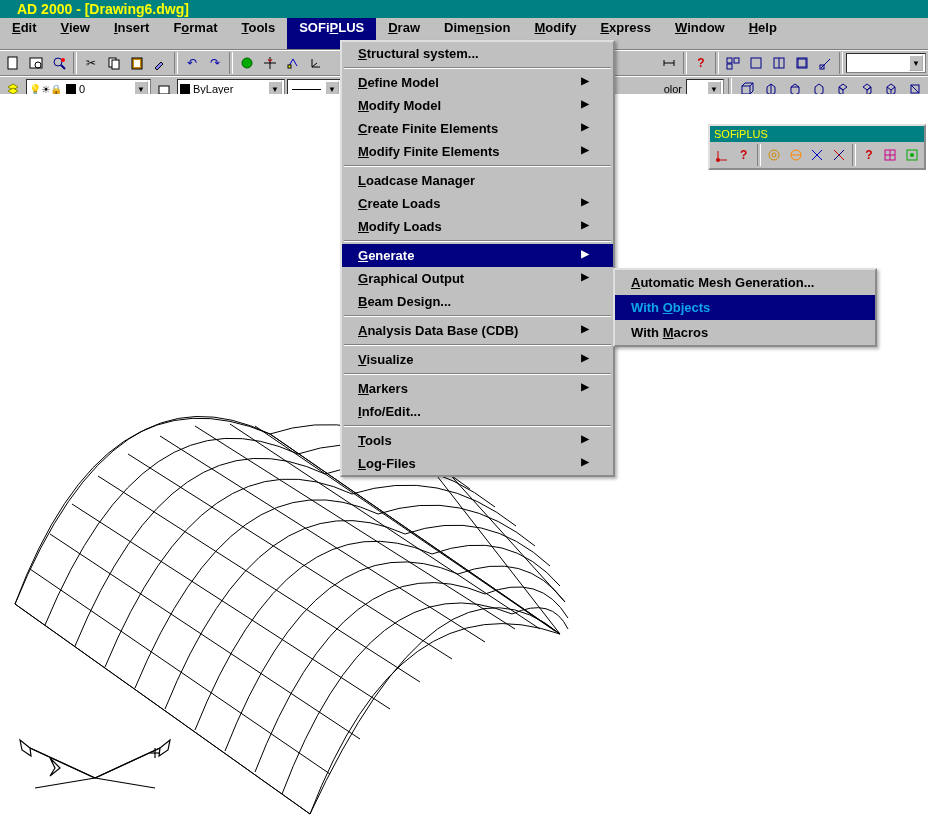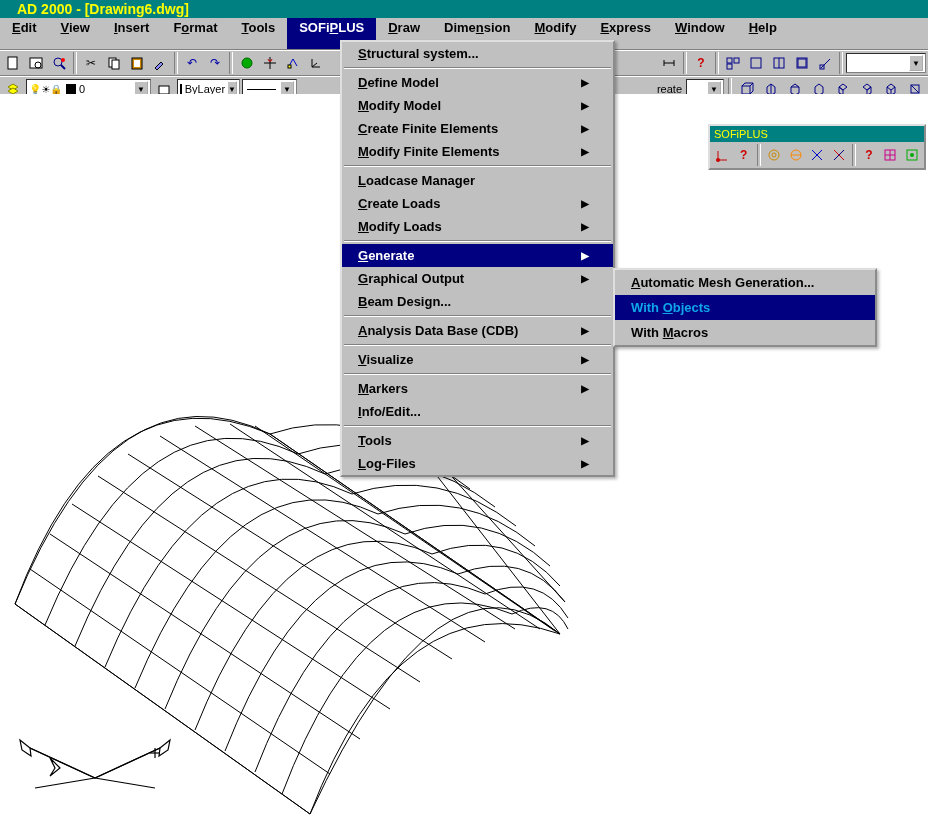--- a/index.html
+++ b/index.html
@@ -110,21 +110,20 @@
     border: 2px outset #dfdfdf;
     box-shadow: 2px 2px 3px rgba(0,0,0,0.3);
     z-index: 100;
     font-size: 13px;
     font-weight: bold;
   }
   .dropdown-menu .item {
     padding: 4px 24px 4px 16px;
     display: flex;
     justify-content: space-between;
-    align-items: center;
     cursor: default;
     white-space: nowrap;
   }
   .dropdown-menu .item.highlight {
     background: #000080;
     color: #ffffff;
   }
   .dropdown-menu .msep {
     height: 2px;
     margin: 2px 2px;
@@ -335,31 +334,31 @@
       <span style="font-size:10px">🔒</span>
       <span style="width:10px;height:10px;background:#000;display:inline-block;margin:0 3px"></span>
     <span style="flex:1">0</span>
     <span class="arrow">▼</span>
   </div>
   <span class="tbtn">
       <svg width="14" height="14">
         <rect x="2" y="4" width="10" height="8" fill="#fff" stroke="#000"></rect>
       </svg>
     </span>
-  <div class="dropbox" style="width:63px">
+  <div class="dropbox" style="width:108px">
     <span style="width:10px;height:10px;background:#000;display:inline-block;margin-right:3px"></span>
     <span style="flex:1">ByLayer</span>
     <span class="arrow">▼</span>
   </div>
   <div class="dropbox" style="width:55px">
     <span style="flex:1;border-top:1px solid #000;margin:0 2px"></span>
     <span class="arrow">▼</span>
   </div>
   <div style="flex:1"></div>
-  <span style="font-size:11px;margin-right:2px">reate</span>
+  <span style="font-size:11px;margin-right:2px">olor</span>
   <div class="dropbox" style="width:38px">
       <span style="flex:1"></span>
       <span class="arrow">▼</span>
     </div>
   <span class="sep"></span>
   <span class="tbtn">
       <svg width="14" height="14">
         <rect x="2" y="4" width="8" height="8" fill="none" stroke="#008"></rect>
         <line x1="2" y1="4" x2="5" y2="1" stroke="#008"></line>
         <line x1="10" y1="4" x2="13" y2="1" stroke="#008"></line>

